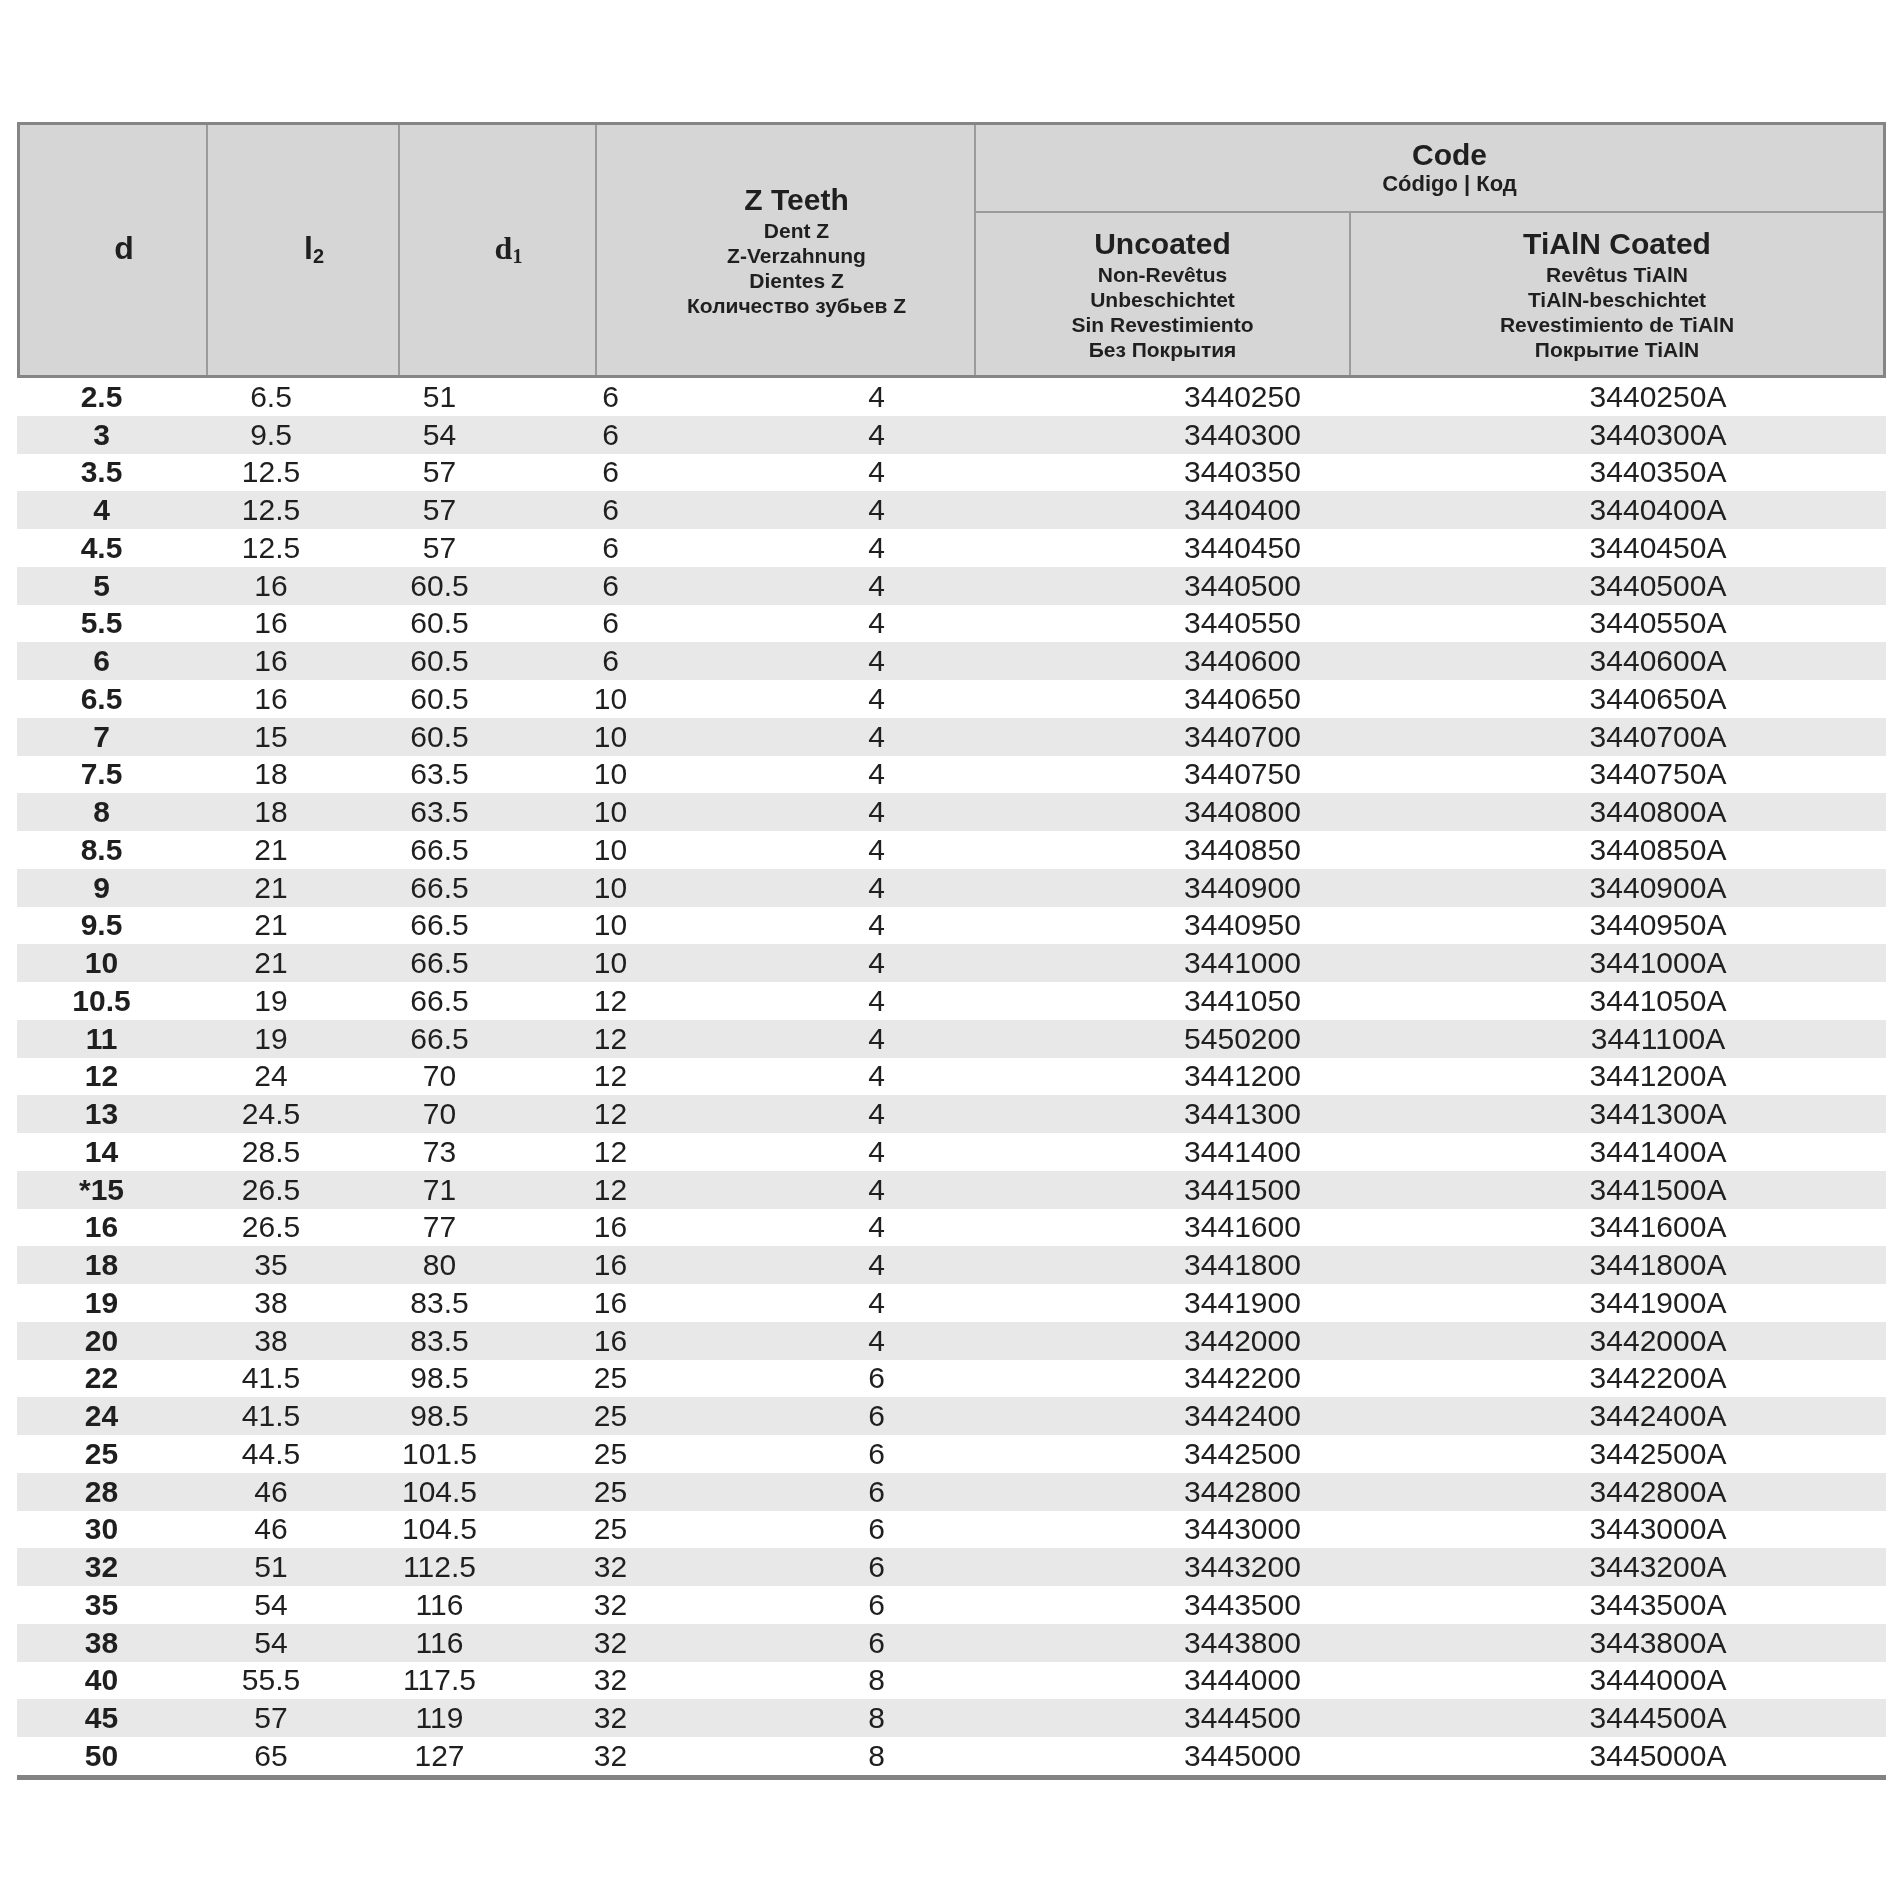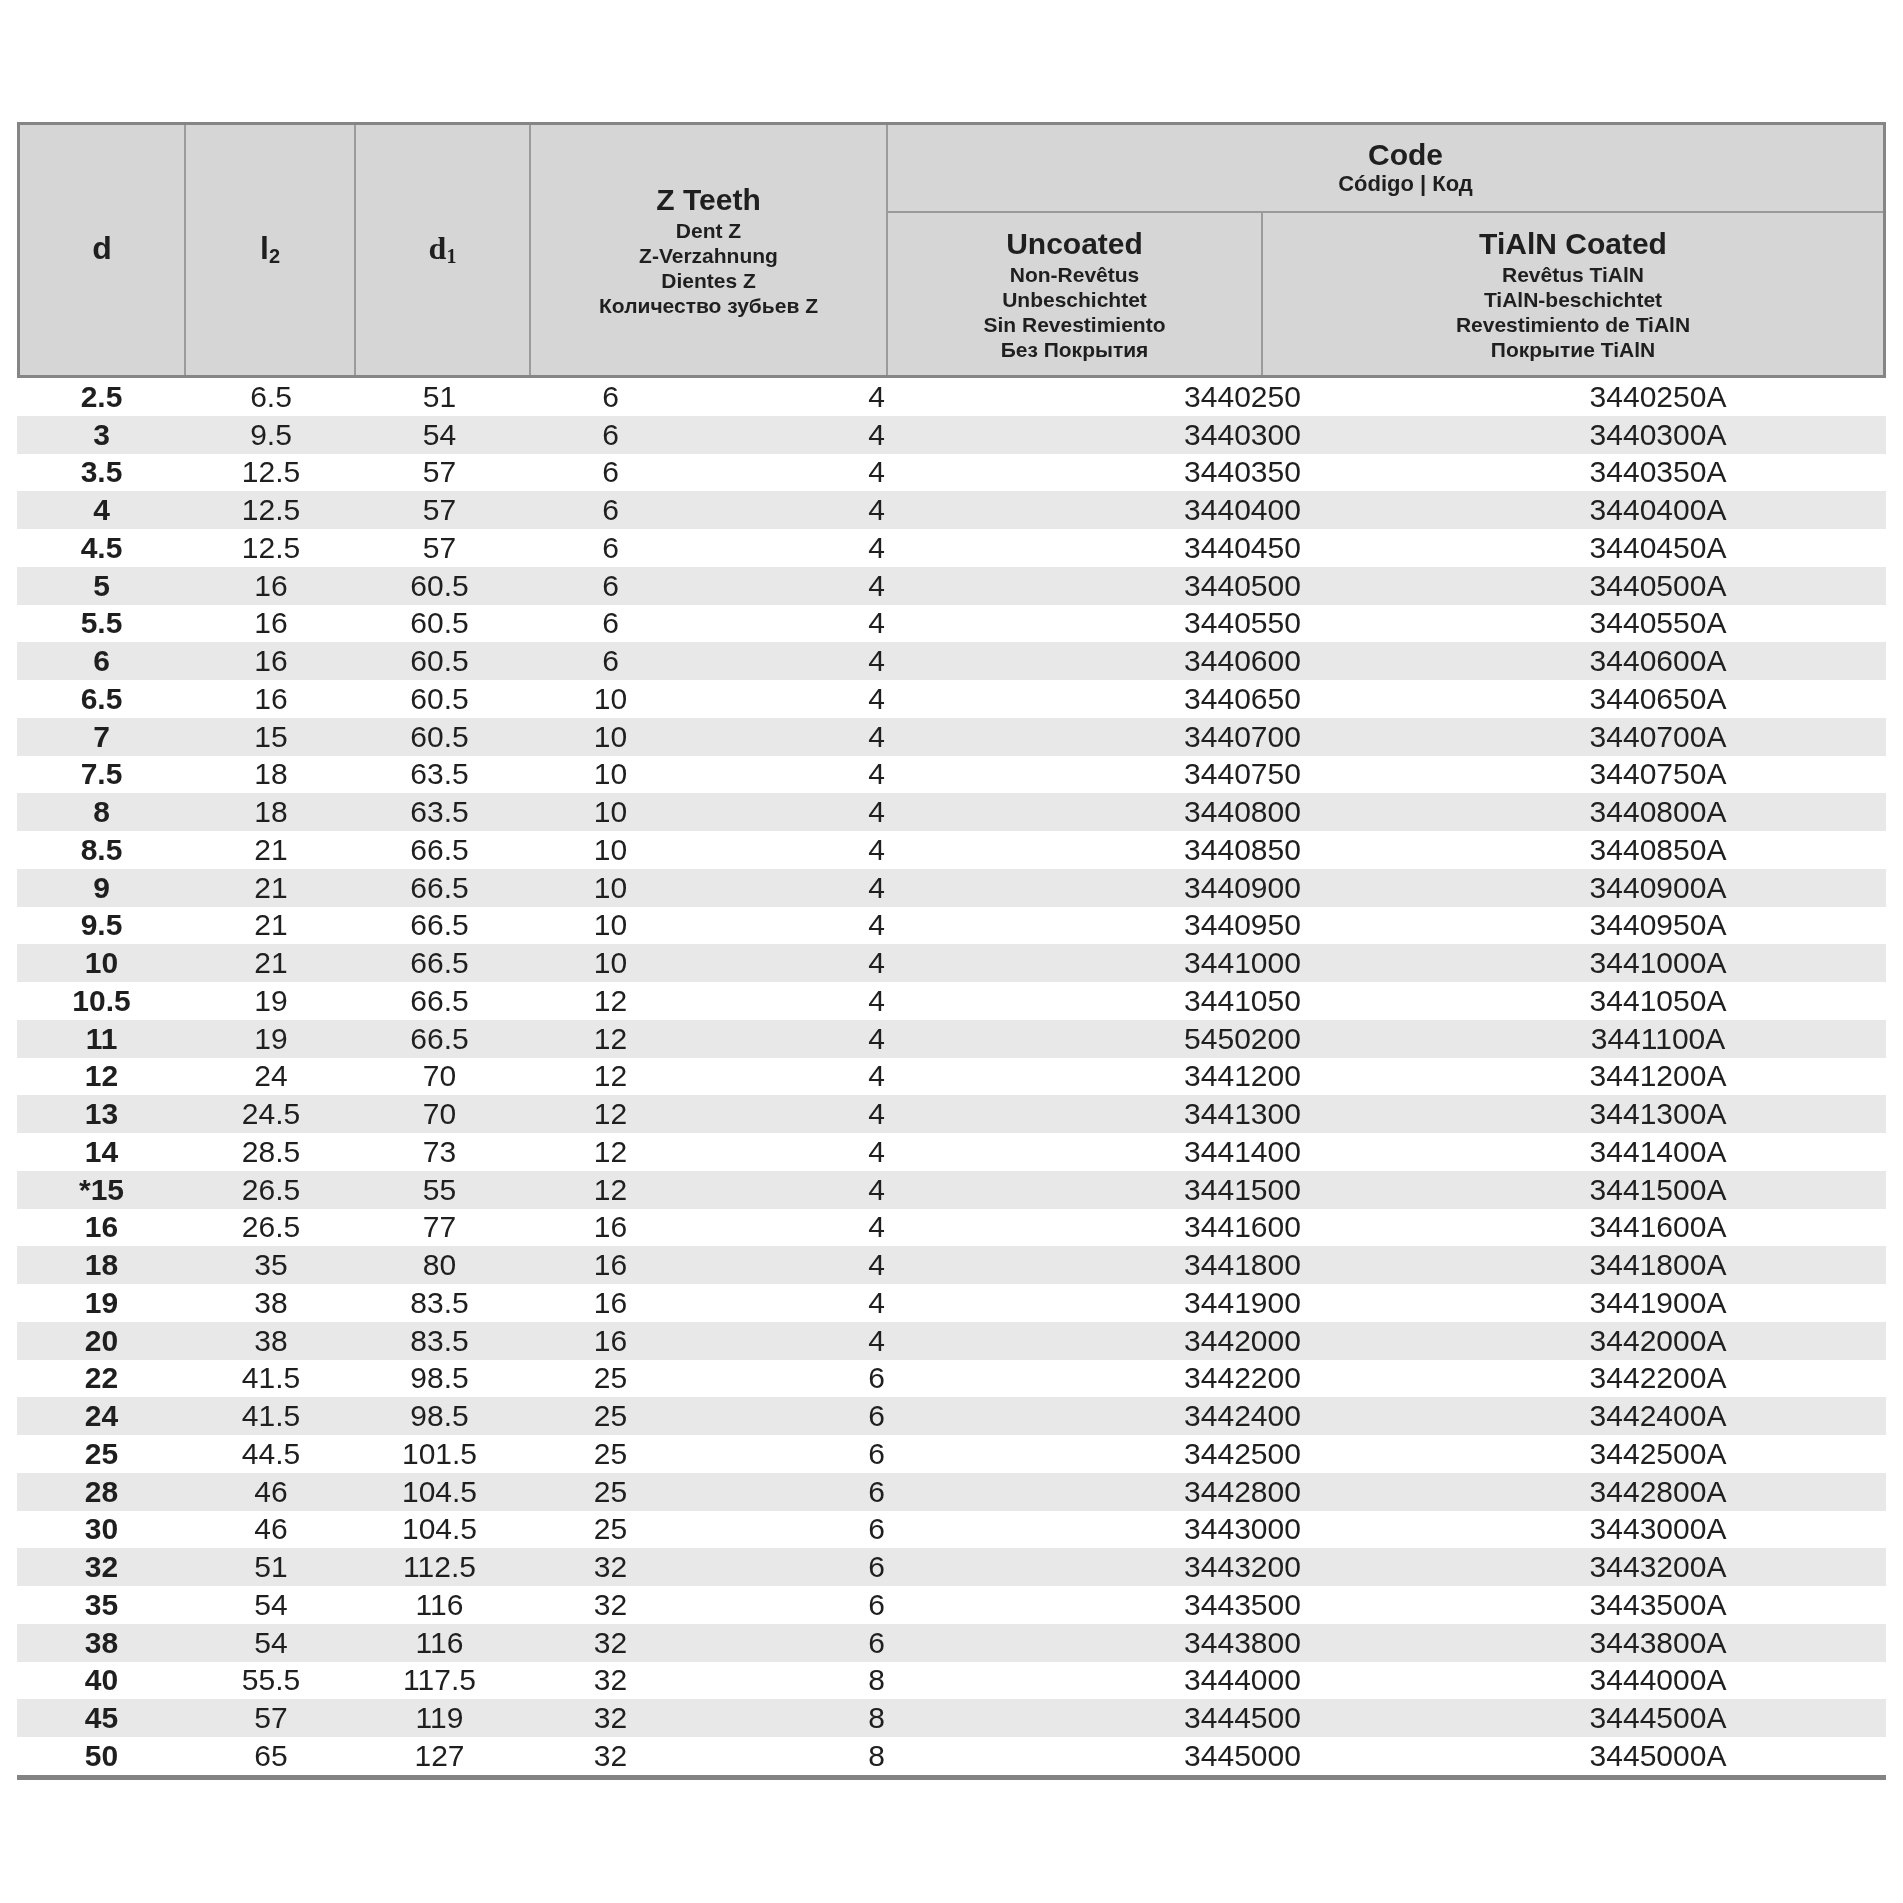--- a/index.html
+++ b/index.html
@@ -33,20 +33,21 @@
     font-weight: bold;
   }
   .hcell {
     box-sizing: border-box;
     border-right: 2px solid #9b9b9b;
     display: flex;
     flex-direction: column;
     align-items: center;
     justify-content: center;
     text-align: center;
+    margin-left: 22px;
   }
   .hcell:last-child { border-right: none; }
 
   .col-label { font-size: 32px; line-height: 34px; }
   .col-label sub {
     font-size: 20px;
     vertical-align: baseline;
     position: relative;
     bottom: -4px;
   }
@@ -365,21 +366,21 @@
         <div class="cell c1">28.5</div>
         <div class="cell c2">73</div>
         <div class="cell c3">12</div>
         <div class="cell c4">4</div>
         <div class="cell c5">3441400</div>
         <div class="cell c6">3441400A</div>
       </div>
       <div class="row">
         <div class="cell c0">*15</div>
         <div class="cell c1">26.5</div>
-        <div class="cell c2">55</div>
+        <div class="cell c2">71</div>
         <div class="cell c3">12</div>
         <div class="cell c4">4</div>
         <div class="cell c5">3441500</div>
         <div class="cell c6">3441500A</div>
       </div>
       <div class="row">
         <div class="cell c0">16</div>
         <div class="cell c1">26.5</div>
         <div class="cell c2">77</div>
         <div class="cell c3">16</div>

